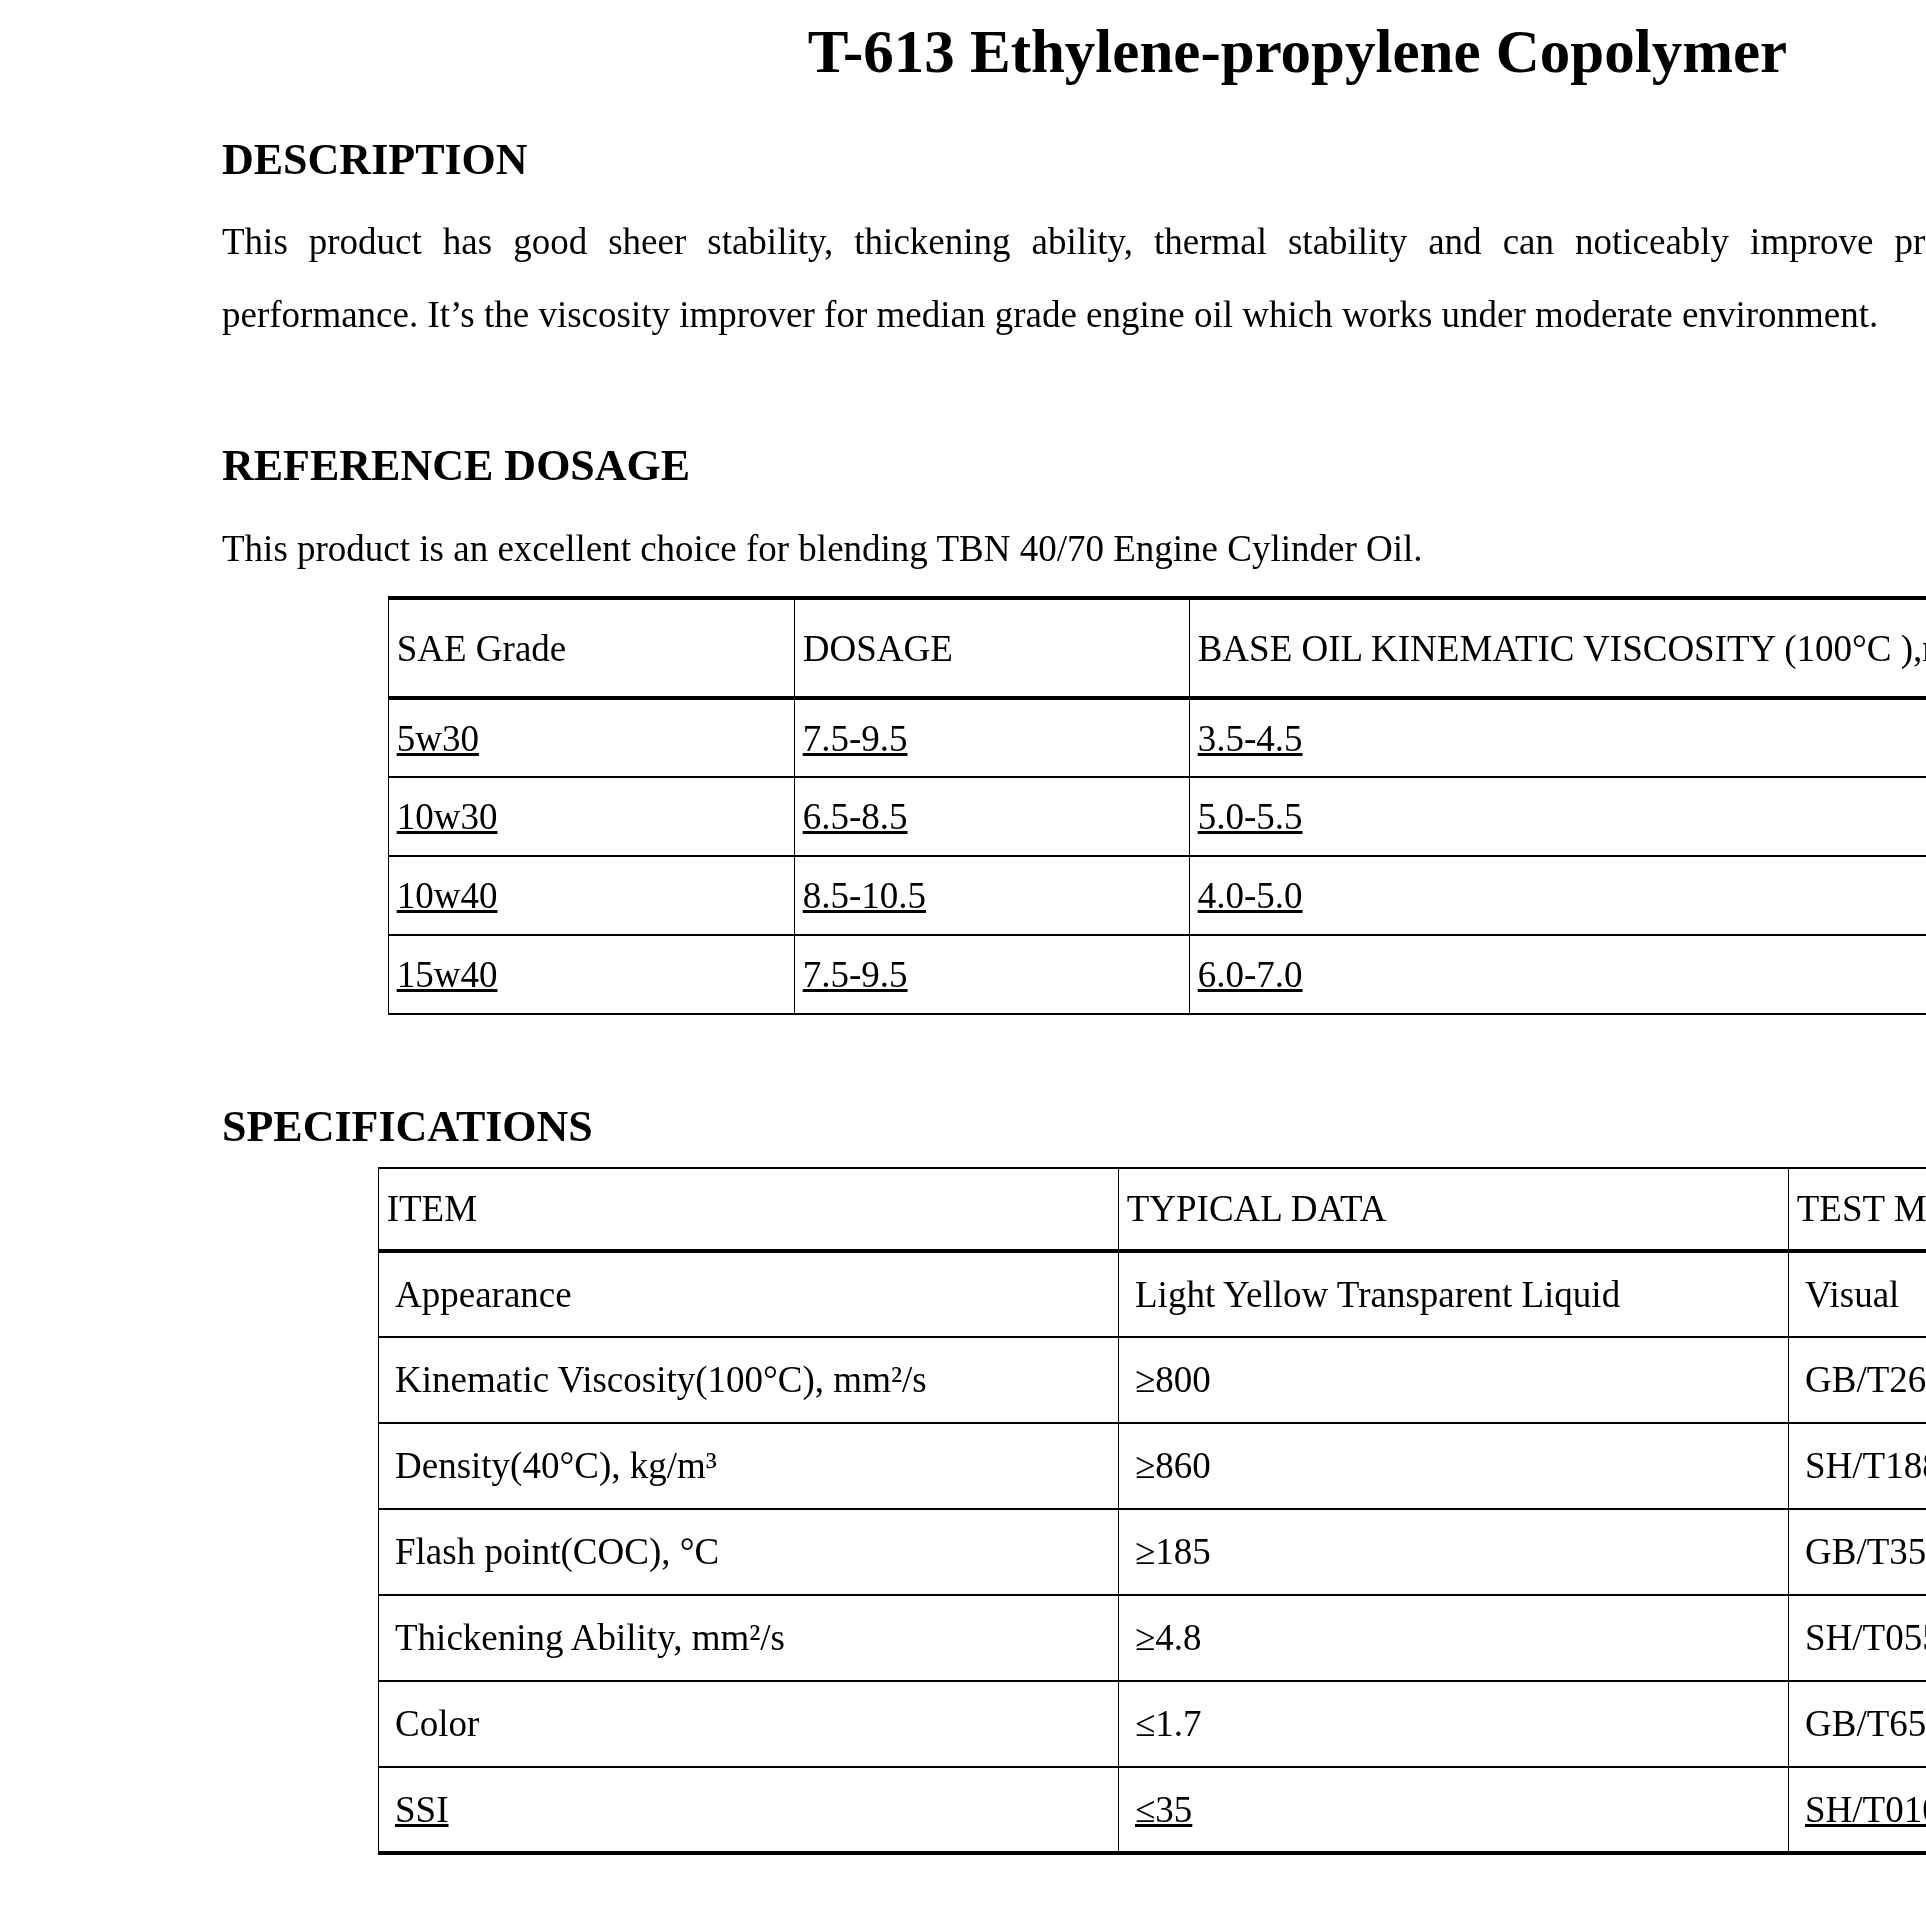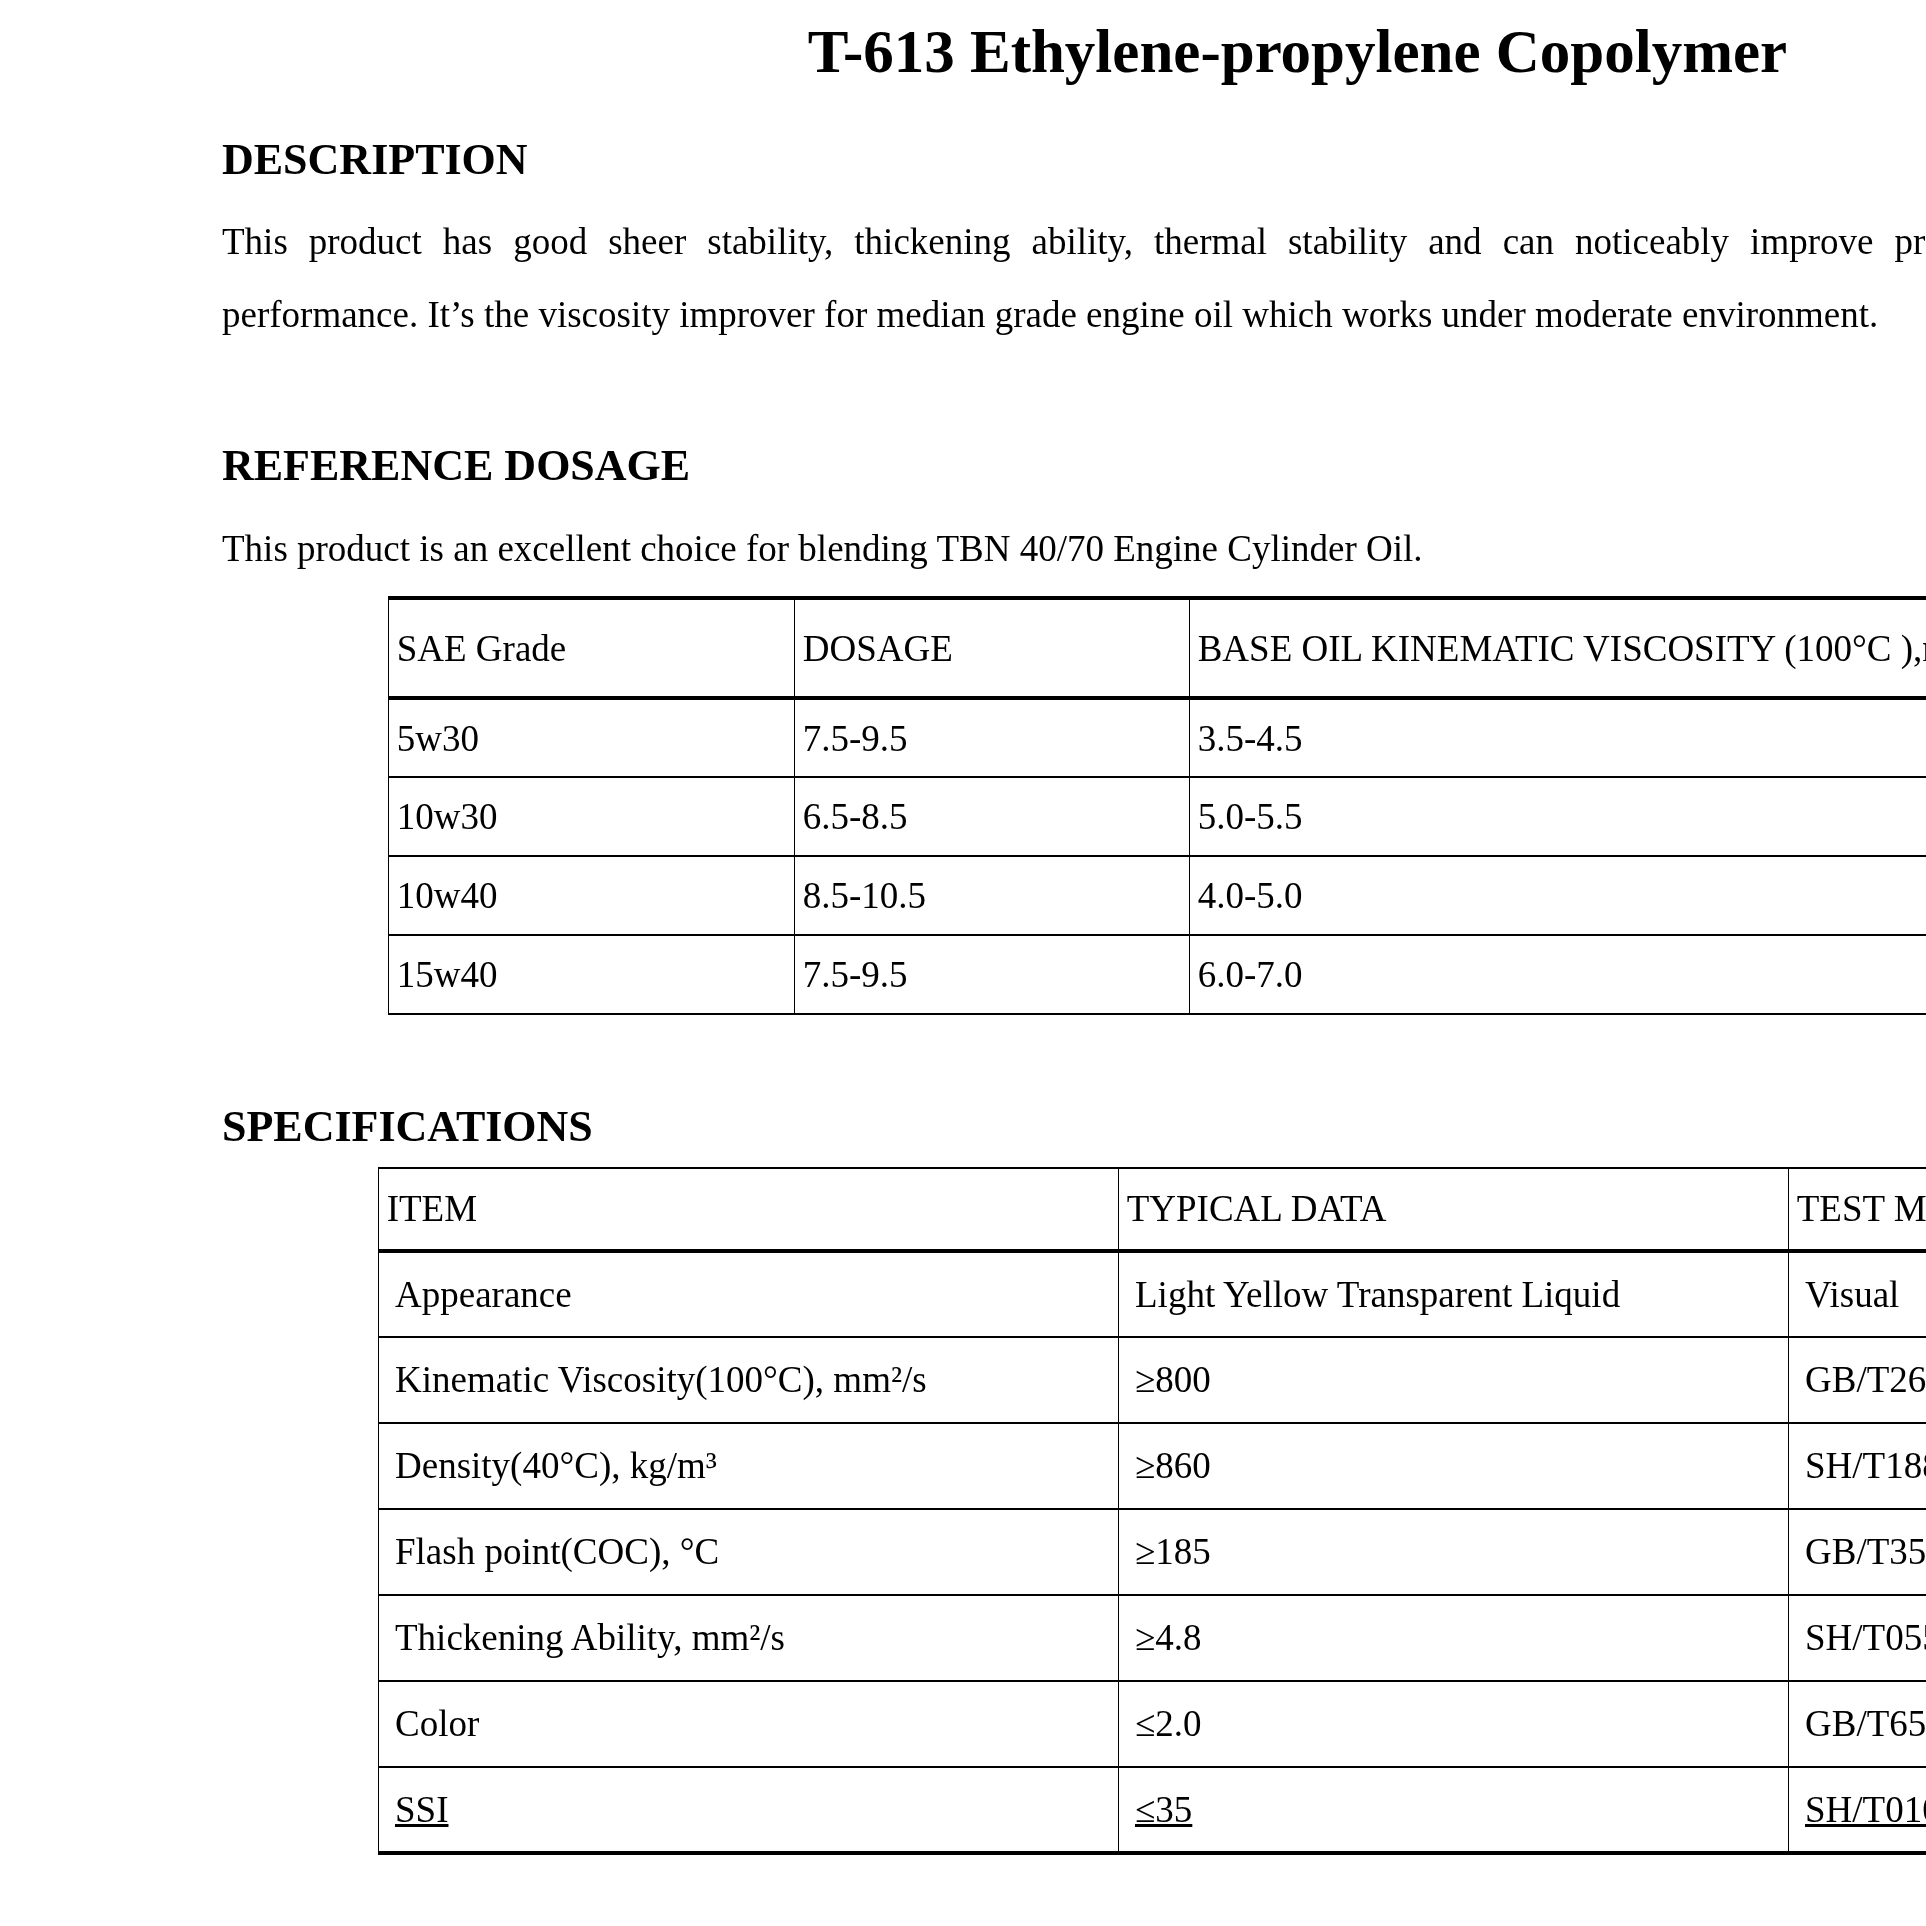--- a/index.html
+++ b/index.html
@@ -40,21 +40,21 @@
     text-align: left;
     vertical-align: middle;
     font-size: 37px;
     font-weight: normal;
     padding: 0 7.7px;
     overflow: hidden;
   }
 
   .dosage-table { margin: 11.6px 0 0 166px; width: 1824px; }
   .dosage-table th { border-top-width: 4.2px; border-bottom-width: 4.2px; height: 100px; }
-  .dosage-table td { border-top-width: 2.7px;  border-bottom-width: 2.7px;  height: 79px; }
+  .dosage-table td { border-top-width: 2.7px;  border-bottom-width: 2.7px;  height: 79px; text-decoration: underline; }
   .dosage-table col.c1 { width: 406px; }
   .dosage-table col.c2 { width: 395px; }
   .dosage-table col.c3 { width: 1023px; }
 
   .spec-table { margin: 11.6px 0 0 156px; width: 1836px; }
   .spec-table th { border-top-width: 2.7px; border-bottom-width: 4.2px; height: 83px; }
   .spec-table td { border-top-width: 2.7px; border-bottom-width: 2.7px; height: 86px; padding-left: 16px; }
   .spec-table tr.last td { border-bottom-width: 4.2px; text-decoration: underline; }
   .spec-table col.c1 { width: 740px; }
   .spec-table col.c2 { width: 670px; }
@@ -151,21 +151,21 @@
           <td>≥185</td>
           <td>GB/T3536</td>
         </tr>
         <tr>
           <td>Thickening Ability, mm²/s</td>
           <td>≥4.8</td>
           <td>SH/T0556</td>
         </tr>
         <tr>
           <td>Color</td>
-          <td>≤2.0</td>
+          <td>≤1.7</td>
           <td>GB/T6540</td>
         </tr>
         <tr class="last">
           <td>SSI</td>
           <td>≤35</td>
           <td>SH/T0103</td>
         </tr>
       </tbody>
     </table>
   </section>

